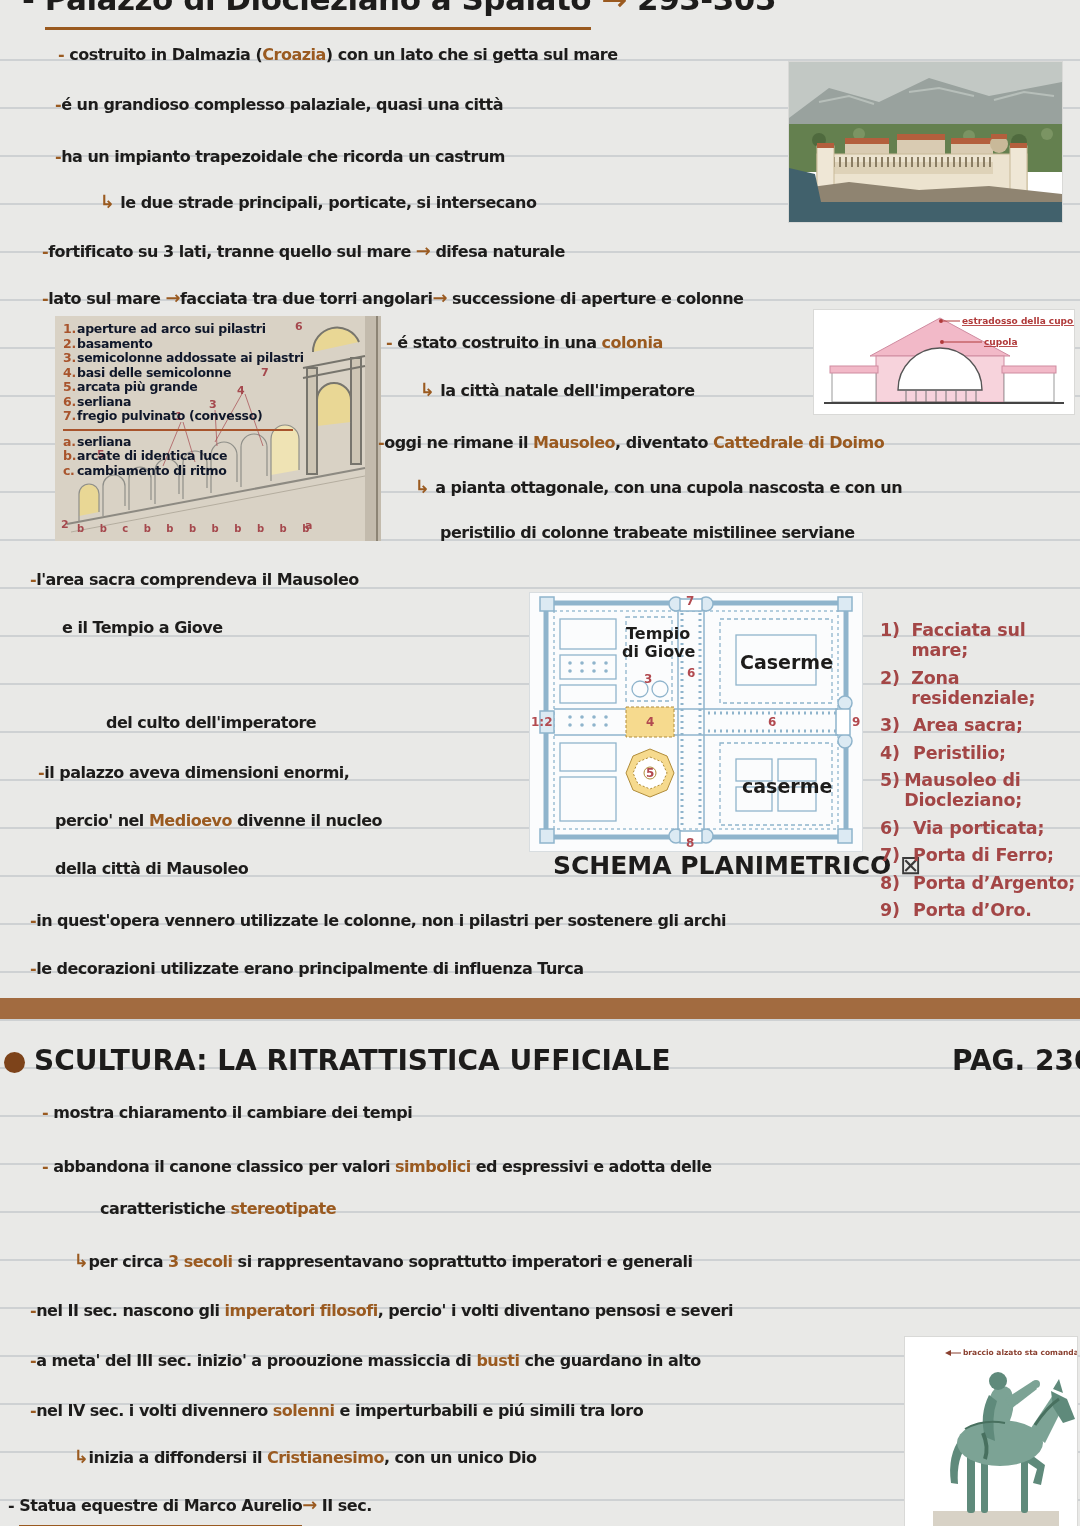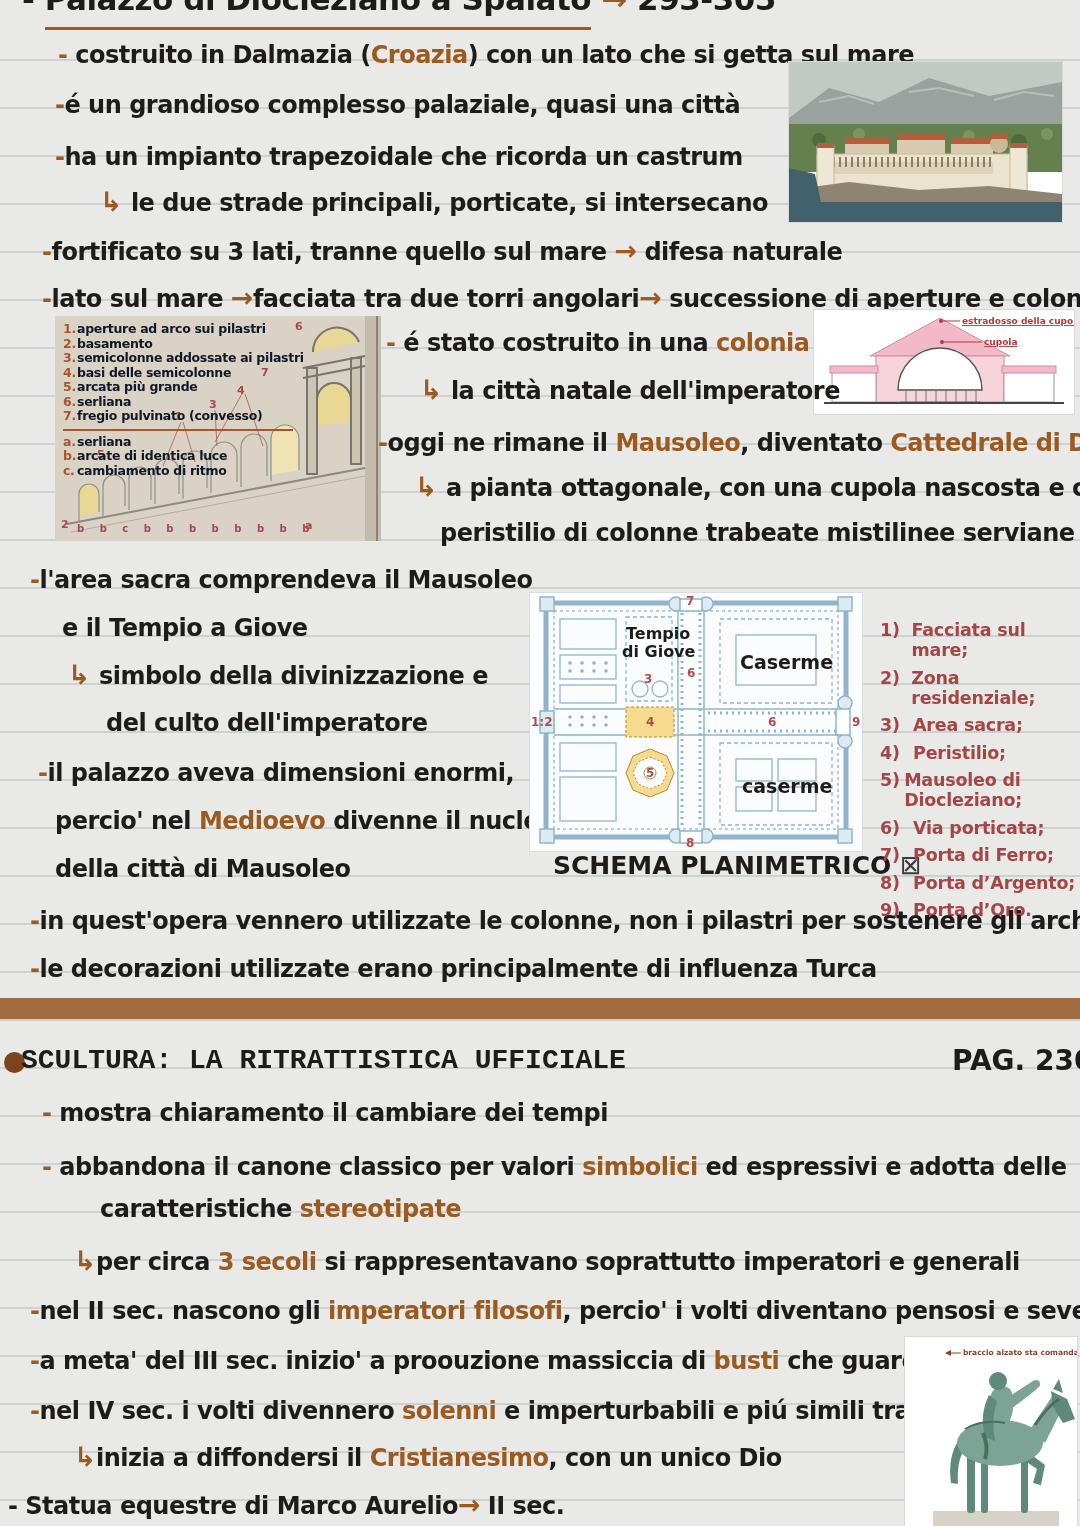--- a/index.html
+++ b/index.html
@@ -4,21 +4,21 @@
 <style>
   html,body{margin:0;padding:0;}
   .page{
     position:relative;width:1080px;height:1526px;overflow:hidden;
     background-color:#e9e9e7;
     background-image:repeating-linear-gradient(to bottom, transparent 0 46px, #ced1d3 46px 48px);
     background-position:0 13px;
     font-family:"DejaVu Sans",sans-serif;
   }
   .hw{
-    position:absolute;font-weight:700;color:#1d1c1b;font-size:24px;
+    position:absolute;font-weight:700;color:#1d1c1b;font-size:16px;
     letter-spacing:-0.5px;white-space:nowrap;line-height:30px;
   }
   .hw-big{font-size:31px;}
   .hw-head{font-size:28px;letter-spacing:0;}
   .seg-a{color:#9a5a20;}
   .seg-arr{color:#9a5a20;font-size:1.12em;}
   .seg-ul{border-bottom:3.5px solid #9a5a20;padding-bottom:10px;}
   .figure{position:absolute;}
   .divider-bar{position:absolute;left:0;width:1080px;height:21px;background:#a26b40;}
   .bullet-dot{position:absolute;width:21px;height:21px;border-radius:50%;background:#7d431a;}
@@ -225,21 +225,20 @@
   </div>
 
   <div class="hw" style="left:386px;top:328px;"><span class="seg-a">- </span><span>é stato costruito in una </span><span class="seg-a">colonia</span></div>
   <div class="hw" style="left:420px;top:375px;"><span class="seg-arr">↳ </span><span>la città natale dell'imperatore</span></div>
   <div class="hw" style="left:378px;top:428px;"><span class="seg-a">-</span><span>oggi ne rimane il </span><span class="seg-a">Mausoleo</span><span>, diventato </span><span class="seg-a">Cattedrale di Doimo</span></div>
   <div class="hw" style="left:415px;top:472px;"><span class="seg-arr">↳ </span><span>a pianta ottagonale, con una cupola nascosta e con un</span></div>
   <div class="hw" style="left:440px;top:518px;"><span>peristilio di colonne trabeate mistilinee serviane</span></div>
 
   <div class="hw" style="left:30px;top:565px;"><span class="seg-a">-</span><span>l'area sacra comprendeva il Mausoleo</span></div>
   <div class="hw" style="left:62px;top:613px;"><span>e il Tempio a Giove</span></div>
-  <div class="hw" style="left:68px;top:660px;"><span class="seg-arr">↳ </span><span>simbolo della divinizzazione e</span></div>
   <div class="hw" style="left:106px;top:708px;"><span>del culto dell'imperatore</span></div>
   <div class="hw" style="left:38px;top:758px;"><span class="seg-a">-</span><span>il palazzo aveva dimensioni enormi,</span></div>
   <div class="hw" style="left:55px;top:806px;"><span>percio' nel </span><span class="seg-a">Medioevo</span><span> divenne il nucleo</span></div>
   <div class="hw" style="left:55px;top:854px;"><span>della città di Mausoleo</span></div>
 
   <div class="figure plan" style="left:530px;top:593px;width:332px;height:258px;">
     <svg width="332" height="258" viewBox="0 0 332 258">
       <rect width="332" height="258" fill="#fbfcfd"></rect>
       <rect x="16" y="10" width="300" height="234" fill="none" stroke="#8fb4cc" stroke-width="5"></rect>
       <rect x="24" y="18" width="284" height="218" fill="none" stroke="#9dbed3" stroke-width="1.5" stroke-dasharray="3,3"></rect>
@@ -382,21 +381,21 @@
         <span class="legend-text">Porta d’Oro.</span>
       </div>
     </div>
 
   <div class="hw" style="left:30px;top:906px;"><span class="seg-a">-</span><span>in quest'opera vennero utilizzate le colonne, non i pilastri per sostenere gli archi</span></div>
   <div class="hw" style="left:30px;top:954px;"><span class="seg-a">-</span><span>le decorazioni utilizzate erano principalmente di influenza Turca</span></div>
 
   <div class="divider-bar" style="top:998px;"></div>
 
   <div class="bullet-dot" style="left:4px;top:1052px;"></div>
-  <div class="hw hw-head" style="left:21px;top:1046px;font-family:Liberation Mono, monospace;">SCULTURA: LA RITRATTISTICA UFFICIALE</div>
+  <div class="hw hw-head" style="left:34px;top:1046px;">SCULTURA: LA RITRATTISTICA UFFICIALE</div>
   <div class="hw hw-head" style="left:952px;top:1046px;">PAG. 230</div>
 
   <div class="hw" style="left:42px;top:1098px;"><span class="seg-a">- </span><span>mostra chiaramento il cambiare dei tempi</span></div>
   <div class="hw" style="left:42px;top:1146px;margin-top:6px;"><span class="seg-a">- </span><span>abbandona il canone classico per valori </span><span class="seg-a">simbolici</span><span> ed espressivi e adotta delle</span></div>
   <div class="hw" style="left:68px;top:1194px;margin-left:32px;"><span>caratteristiche </span><span class="seg-a">stereotipate</span></div>
   <div class="hw" style="left:74px;top:1246px;"><span class="seg-arr">↳</span><span>per circa </span><span class="seg-a">3 secoli</span><span> si rappresentavano soprattutto imperatori e generali</span></div>
   <div class="hw" style="left:30px;top:1296px;"><span class="seg-a">-</span><span>nel II sec. nascono gli </span><span class="seg-a">imperatori filosofi</span><span>, percio' i volti diventano pensosi e severi</span></div>
   <div class="hw" style="left:30px;top:1346px;"><span class="seg-a">-</span><span>a meta' del III sec. inizio' a proouzione massiccia di </span><span class="seg-a">busti</span><span> che guardano in alto</span></div>
   <div class="hw" style="left:30px;top:1396px;"><span class="seg-a">-</span><span>nel IV sec. i volti divennero </span><span class="seg-a">solenni</span><span> e imperturbabili e piú simili tra loro</span></div>
   <div class="hw" style="left:74px;top:1442px;"><span class="seg-arr">↳</span><span>inizia a diffondersi il </span><span class="seg-a">Cristianesimo</span><span>, con un unico Dio</span></div>

